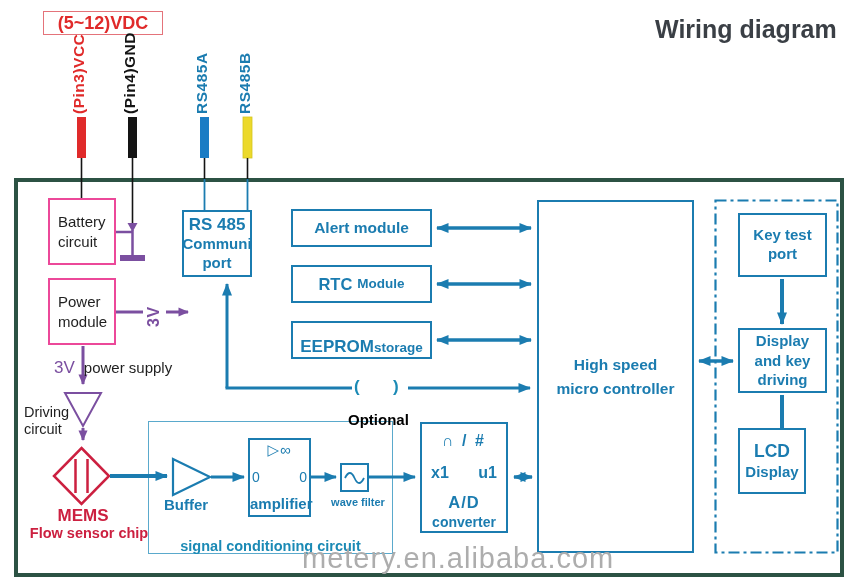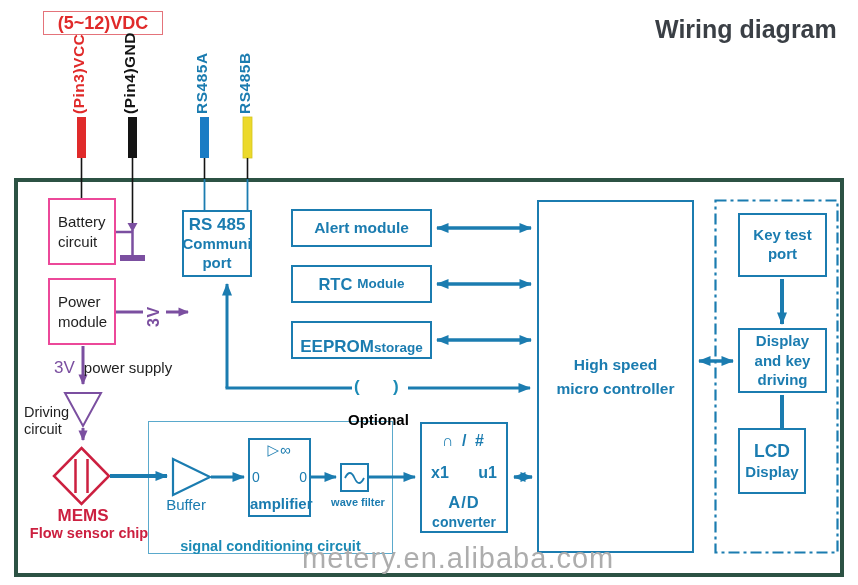--- a/index.html
+++ b/index.html
@@ -48,21 +48,21 @@
   .siglbl{position:absolute;left:148px;top:538px;width:245px;text-align:center;
           color:#1b8ab5;font-size:14.5px;font-weight:700;z-index:3;}
   .amp{left:248px;top:438px;width:63px;height:79px;position:absolute;border:2px solid #1b7cb0;
        background:#fff;box-sizing:border-box;color:#1b7cb0;z-index:2;}
   .amp .sym{position:absolute;top:1px;left:0;width:100%;text-align:center;font-size:15px;letter-spacing:1px;}
   .amp .in0{position:absolute;left:2px;top:29px;font-size:14px;}
   .amp .out0{position:absolute;right:2px;top:29px;font-size:14px;}
   .amp .name{position:absolute;bottom:3px;width:100%;text-align:center;font-size:15px;font-weight:700;}
   .wavebox{left:340px;top:463px;width:29px;height:29px;position:absolute;border:2px solid #1b7cb0;
        background:#fff;box-sizing:border-box;display:flex;align-items:center;justify-content:center;z-index:2;}
-  .buffer-lbl{left:158px;top:496px;width:56px;text-align:center;color:#1b7cb0;font-size:15px;font-weight:400;}
+  .buffer-lbl{left:158px;top:496px;width:56px;text-align:center;color:#1b7cb0;font-size:15px;font-weight:700;}
   .wave-lbl{left:318px;top:496px;width:80px;text-align:center;color:#1b7cb0;font-size:11px;font-weight:700;}
   .adc{left:420px;top:422px;width:88px;height:111px;justify-content:flex-start;}
   .adc .sym{margin-top:7px;font-size:16px;letter-spacing:2px;}
   .adc .pins{width:100%;display:flex;justify-content:space-between;box-sizing:border-box;
              padding:0 9px;margin-top:12px;font-size:16px;font-weight:700;}
   .adc .name{margin-top:9px;font-size:16.5px;letter-spacing:1px;}
   .adc .clbl{font-size:14px;margin-top:1px;}
   .drv-lbl{left:24px;top:404px;width:48px;color:#1f1f1f;font-size:14.5px;white-space:pre-line;}
   .mems-lbl{left:38px;top:506px;width:90px;text-align:center;color:#cc2040;font-size:17px;font-weight:700;}
   .flow-lbl{left:24px;top:525px;width:130px;text-align:center;color:#cc2040;font-size:14.5px;font-weight:700;}

